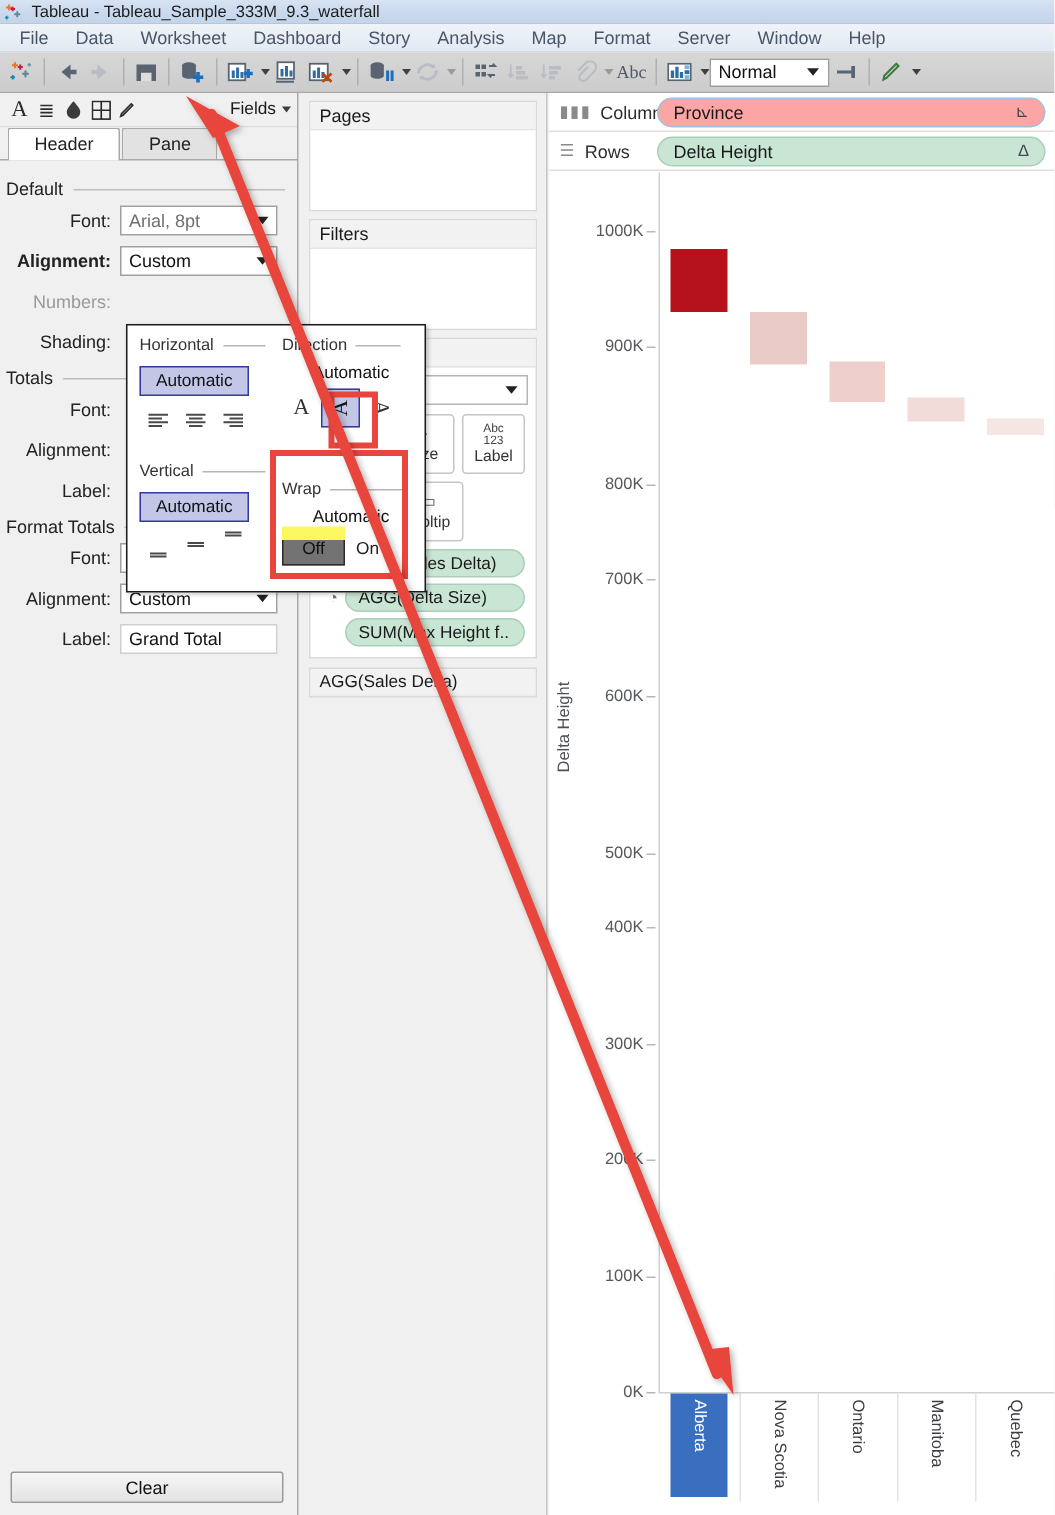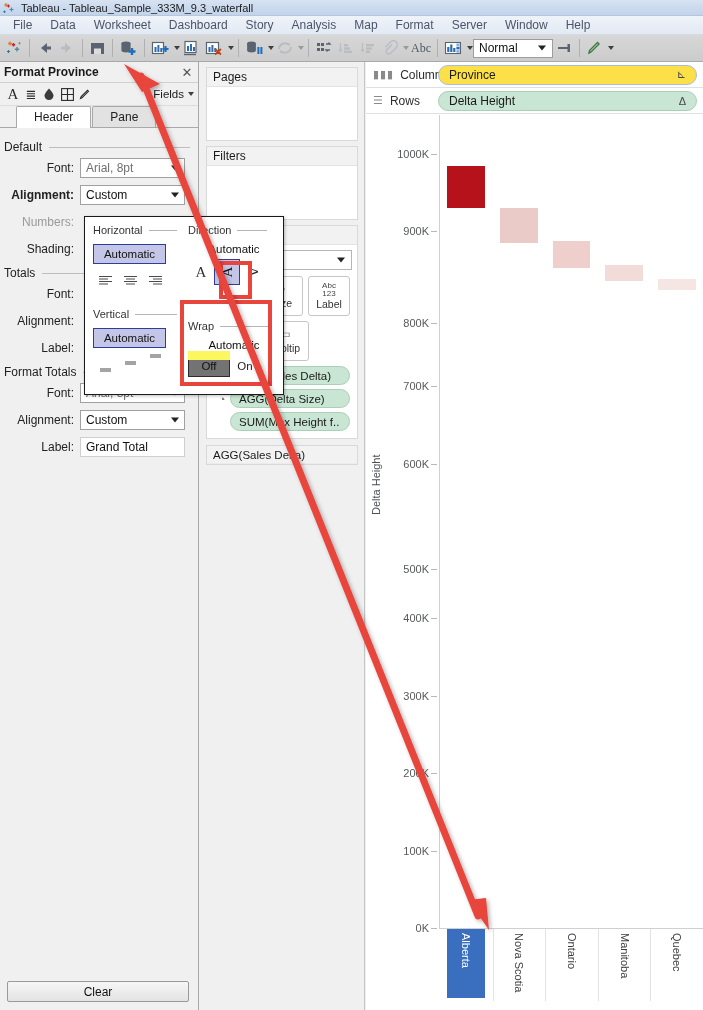--- a/index.html
+++ b/index.html
@@ -95,21 +95,21 @@
     height: 23px; display: flex; align-items: center; padding: 0 4px;
     border-bottom: 1px solid #dcdcdc;
   }
   .fmt-tool { width: 18px; height: 18px; display:flex; align-items:center; justify-content:center;
     font-size: 13px; color: #2b2b2b; cursor: default; }
   .fields-btn {
     margin-left: auto; font-size: 11.5px; color: #1a1a1a; display: flex;
     align-items: center; cursor: default;
   }
   .tabs {
-    display: flex; height: 22px; align-items: flex-end; padding-left: 16px;
+    display: flex; height: 22px; align-items: flex-end; padding-left: 5px;
     border-bottom: 1px solid #a9a9a9; background: #f0f0f0;
   }
   .tab {
     font-size: 12px; padding: 3px 17px 3px 17px; border: 1px solid #a9a9a9;
     border-bottom: none; background: #e2e2e2; color: #222;
     border-radius: 2px 2px 0 0; margin-right: 1px; cursor: default;
   }
   .tab.active { background: #ffffff; position: relative; top: 1px; padding-bottom: 4px; }
 
   .fmt-body { padding: 6px 8px 0 4px; }
@@ -223,21 +223,21 @@
   .shelf-label {
     width: 72px; display: flex; align-items: center; font-size: 12px; color: #2d2d2d;
     padding-left: 7px; flex: none;
   }
   .shelf-label .sl-ico { margin-right: 6px; color: #8a8a8a; font-size: 11px; letter-spacing:1px; }
   .shelf-field {
     flex: 1; height: 20px; margin-right: 6px; border-radius: 10px;
     display: flex; align-items: center; padding: 0 10px; font-size: 12px;
     color: #1a1a1a; position: relative;
   }
-  .shelf-field.blue { background: #fde047; border: 1px solid #a3bee0; }
+  .shelf-field.blue { background: #fca5a5; border: 1px solid #a3bee0; }
   .shelf-field.green { background: #c9e5d3; border: 1px solid #aacfb8; }
   .shelf-field .sf-right {
     position: absolute; right: 10px; font-size: 11px; color: #44484d;
   }
 
   .plot {
     position: absolute; left: 0; top: 53px; right: 0; bottom: 0;
   }
   .ytitle {
     position: absolute; left: 4px; top: 400px; font-size: 11px; color: #4c5156;
@@ -527,24 +527,20 @@
     <div class="tb-sep"></div>
     <div class="tb-item">
       <svg width="18" height="16" viewBox="0 0 18 16">
         <path d="M3 13l2-1 8-8-1.5-1.5-8 8z" fill="none" stroke="#3c7b3e" stroke-width="1.4"></path>
       </svg>
     </div>
     <div class="caret-dn"></div>
   </div>
 
   <div class="fmtpane">
-    <div class="fmt-head">
-      <span class="fmt-title">Format Province</span>
-      <span class="fmt-close">✕</span>
-    </div>
     <div class="fmt-tools">
       <div class="fmt-tool" style="font-family:'Liberation Serif',serif;font-size:15px;">A</div>
       <div class="fmt-tool">≣</div>
       <div class="fmt-tool">
         <svg width="14" height="14" viewBox="0 0 14 14">
             <path d="M7 1.5C4 5 2.5 6.8 2.5 8.6a4.5 4.5 0 0 0 9 0C11.5 6.8 10 5 7 1.5z" fill="#3b3b3b"></path>
           </svg>
       </div>
       <div class="fmt-tool">
         <svg width="13" height="13" viewBox="0 0 13 13">

